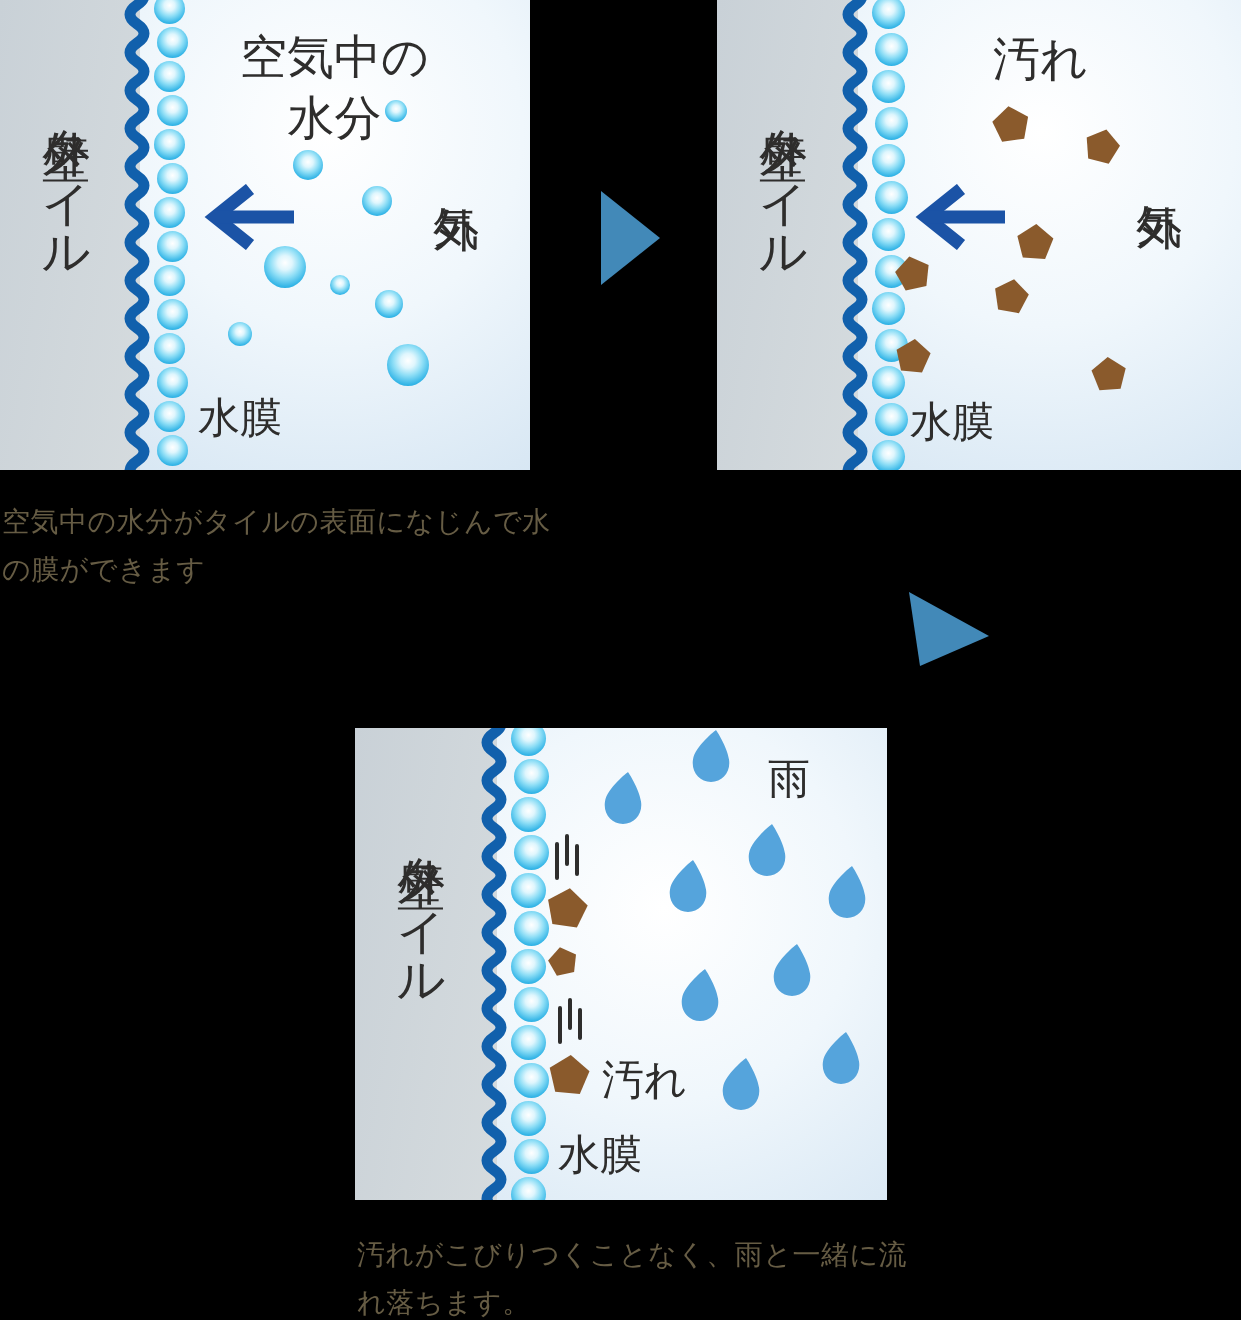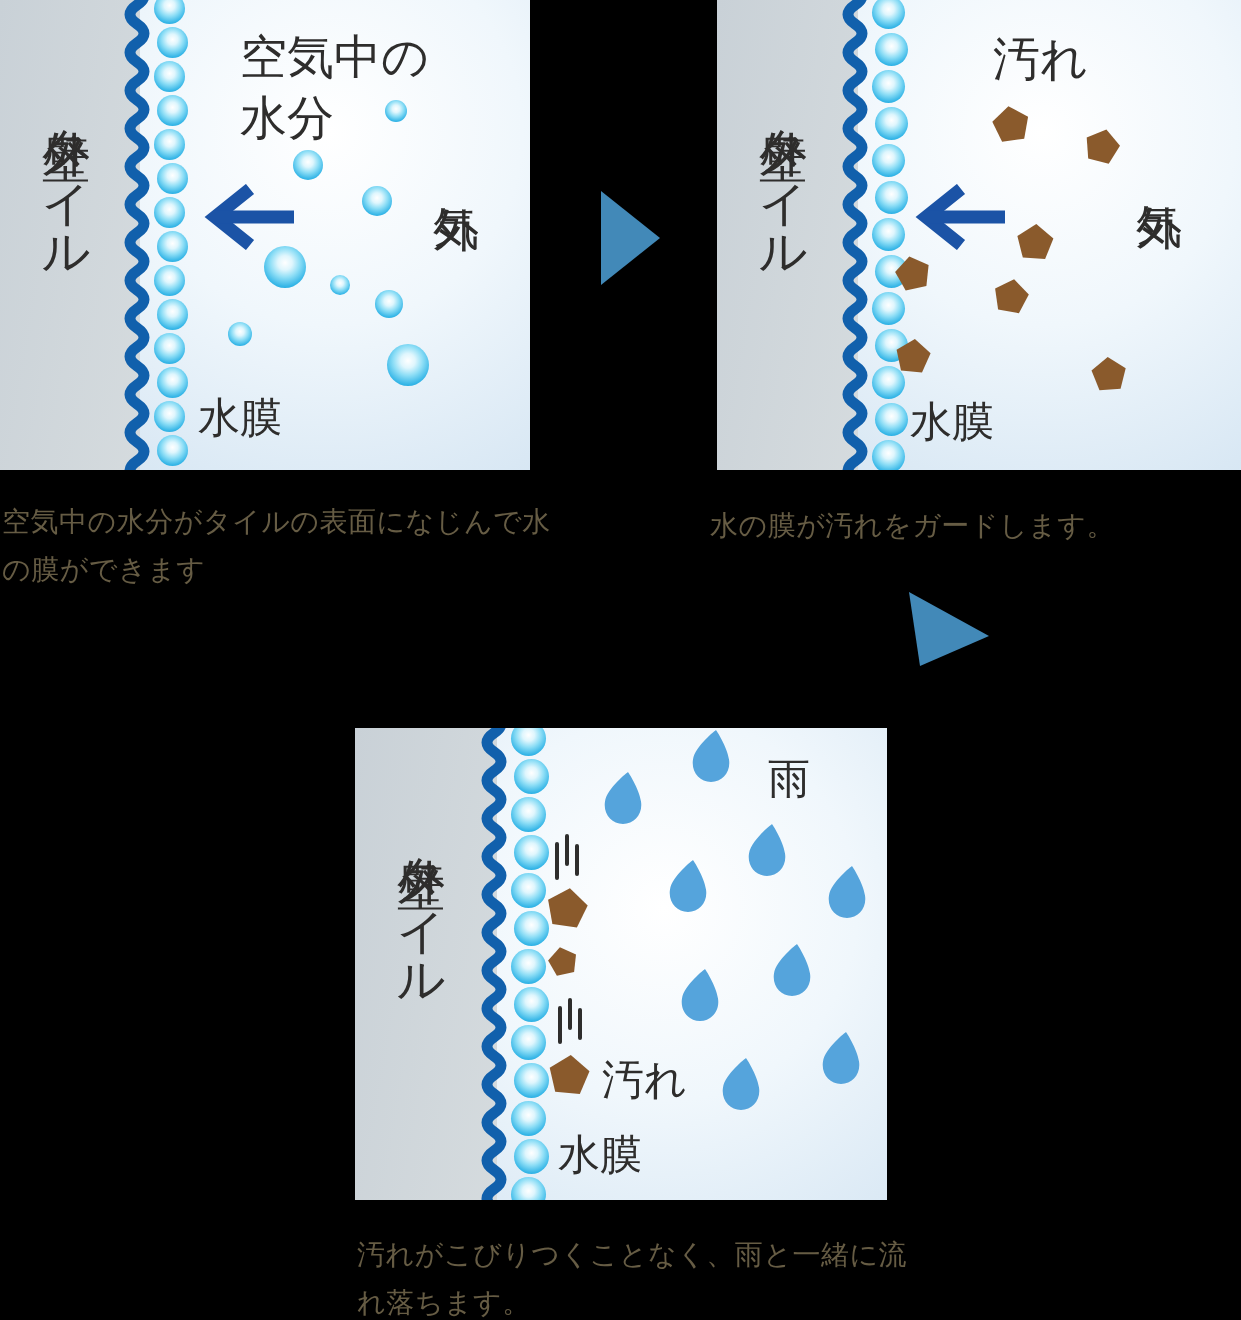--- a/index.html
+++ b/index.html
@@ -20,21 +20,21 @@
   .tile{position:absolute;left:0;top:0;bottom:0;width:140px;
         background:linear-gradient(100deg,#c9d1d7 0%,#d5dbde 100%);}
   .vlabel{position:absolute;writing-mode:vertical-rl;text-orientation:upright;
           font-size:48px;line-height:1.02;color:var(--label-text);}
   .tile-label{left:41px;top:94px;}
   .air{font-size:46px;}
   .panel[data-panel="0"] .air{left:433px;top:172px;}
   .panel[data-panel="1"] .air{left:419px;top:170px;}
   .label{position:absolute;font-size:42px;color:var(--label-text);
          white-space:pre-line;line-height:1.3;}
-  .moisture{left:240px;top:26px;font-size:47px;}
+  .moisture{left:240px;top:26px;font-size:47px;text-align:center;}
   .panel[data-panel="1"] .dirt-l{left:276px;top:28px;font-size:47px;}
   .panel[data-panel="2"] .dirt-l{left:247px;top:325px;}
   .panel[data-panel="2"] .rain-l{left:413px;top:24px;}
   .panel[data-panel="0"] .film{left:198px;top:391px;}
   .panel[data-panel="1"] .film{left:193px;top:395px;}
   .panel[data-panel="2"] .film{left:203px;top:400px;}
   .arrow-left{stroke:var(--arrow-navy);stroke-width:13;fill:none;}
   .panel[data-panel="0"] .arrow-left{left:204px;top:184px;}
   .panel[data-panel="1"] .arrow-left{left:198px;top:184px;}
   .caption{position:absolute;margin:0;font-size:28px;line-height:48px;letter-spacing:.5px;
@@ -211,17 +211,16 @@
 
   <svg class="abs flow" width="66" height="100" viewBox="0 0 66 100" style="left: 598px; top: 188px;">
       <polygon points="3,3 62,50 3,97"></polygon>
     </svg>
   <svg class="abs flow" width="92" height="86" viewBox="0 0 92 86" style="left: 903px; top: 586px;">
       <polygon points="6,6 86,50 17,80"></polygon>
     </svg>
 
   <p class="caption caption-1">空気中の水分がタイルの表面になじんで水
 の膜ができます</p>
-  <p class="caption caption-2">水の膜が汚れをガードします。</p>
   <p class="caption caption-3">汚れがこびりつくことなく、雨と一緒に流
 れ落ちます。</p>
 
 </div>
 
 </body></html>

